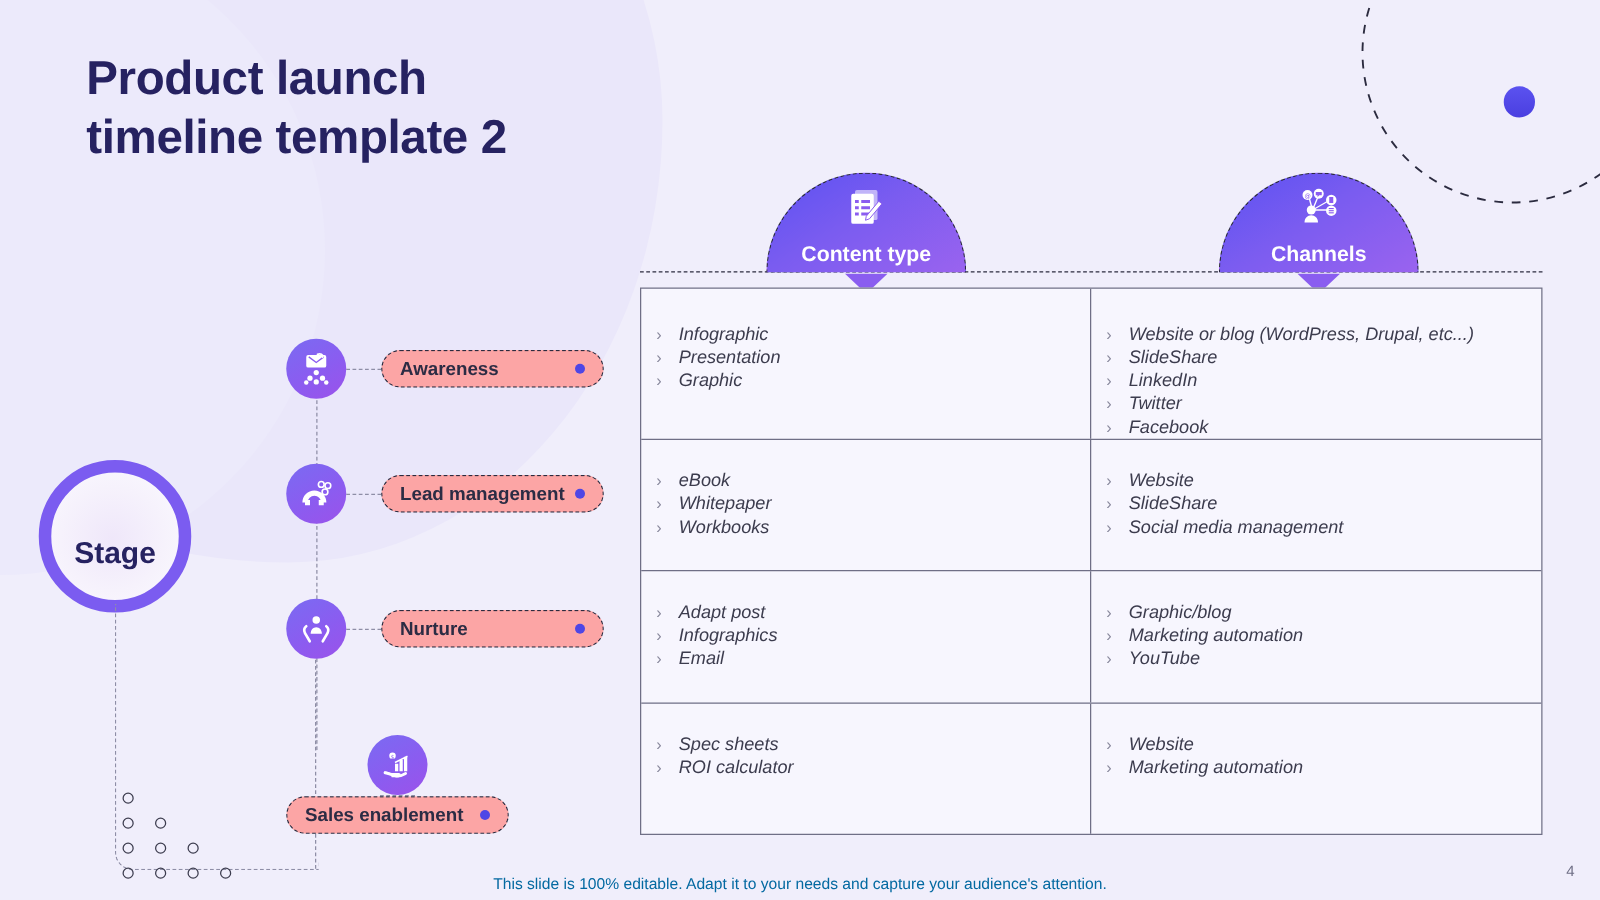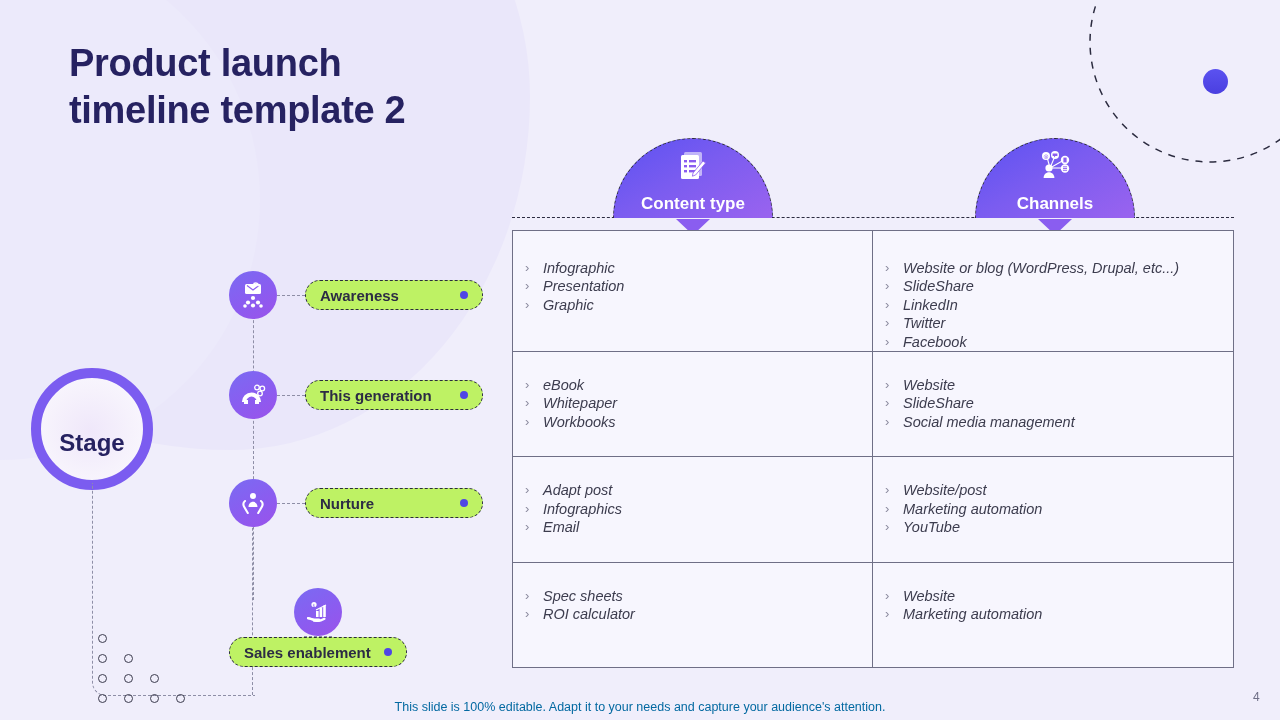--- a/index.html
+++ b/index.html
@@ -66,21 +66,21 @@
   .stage-row{position:absolute;display:flex;align-items:center;}
   .stg-icon{
     width:48px;height:48px;border-radius:50%;
     background:linear-gradient(150deg,#7a6bf2 0%,#8b5cf0 55%,#9b52ea 100%);
     display:flex;align-items:center;justify-content:center;flex:0 0 auto;
     position:relative;z-index:3;
   }
   .connector{width:28px;height:0;border-top:1.4px dashed #8e8ea6;}
   .pill{
     width:178px;height:30px;border-radius:16px;
-    border:1.4px dashed #2b2b3f;background:#bef264;
+    border:1.4px dashed #2b2b3f;background:#fca5a5;
     display:flex;align-items:center;box-sizing:border-box;
     padding:0 14px;
   }
   .pill .pill-label{font-size:15px;font-weight:bold;color:#2c2c44;flex:1;}
   .pill .pill-dot{width:8px;height:8px;border-radius:50%;background:#4f46e5;flex:0 0 auto;}
 
   
   .dome-wrap{position:absolute;}
   .dome{
     width:160px;height:80px;
@@ -199,21 +199,21 @@
     <svg width="30" height="30" viewBox="0 0 30 30">
       <path d="M6 22a7.5 7.5 0 0 1 15 0" fill="none" stroke="#fff" stroke-width="4.2"></path>
       <path d="M6 22h4M17 22h4" stroke="#fff" stroke-width="4.2"></path>
       <circle cx="19" cy="7.5" r="2.3" fill="none" stroke="#fff" stroke-width="1.3"></circle>
       <circle cx="24.3" cy="8.5" r="2.3" fill="none" stroke="#fff" stroke-width="1.3"></circle>
       <circle cx="22" cy="13.5" r="2.3" fill="none" stroke="#fff" stroke-width="1.3"></circle>
     </svg>
   </div>
   <div class="connector"></div>
   <div class="pill">
-    <span class="pill-label">This generation</span>
+    <span class="pill-label">Lead management</span>
     <span class="pill-dot"></span>
   </div>
 </div>
 
 <div class="stage-row" style="left:229px;top:479px;">
   <div class="stg-icon">
     <svg width="30" height="30" viewBox="0 0 30 30">
       <circle cx="15" cy="8" r="3" fill="#fff"></circle>
       <path d="M10.5 19c0-3 2-5.2 4.5-5.2s4.5 2.2 4.5 5.2z" fill="#fff"></path>
       <path d="M7 13c-1.6 1.2-2 3.4-1 5.6L9.8 25" fill="none" stroke="#fff" stroke-width="2.1" stroke-linecap="round"></path>
@@ -379,21 +379,21 @@
           <span class="txt">Infographics</span>
         </div>
       <div class="li">
           <span class="chev">›</span>
           <span class="txt">Email</span>
         </div>
     </div>
     <div class="tcell">
       <div class="li">
           <span class="chev">›</span>
-          <span class="txt">Website/post</span>
+          <span class="txt">Graphic/blog</span>
         </div>
       <div class="li">
           <span class="chev">›</span>
           <span class="txt">Marketing automation</span>
         </div>
       <div class="li">
           <span class="chev">›</span>
           <span class="txt">YouTube</span>
         </div>
     </div>

